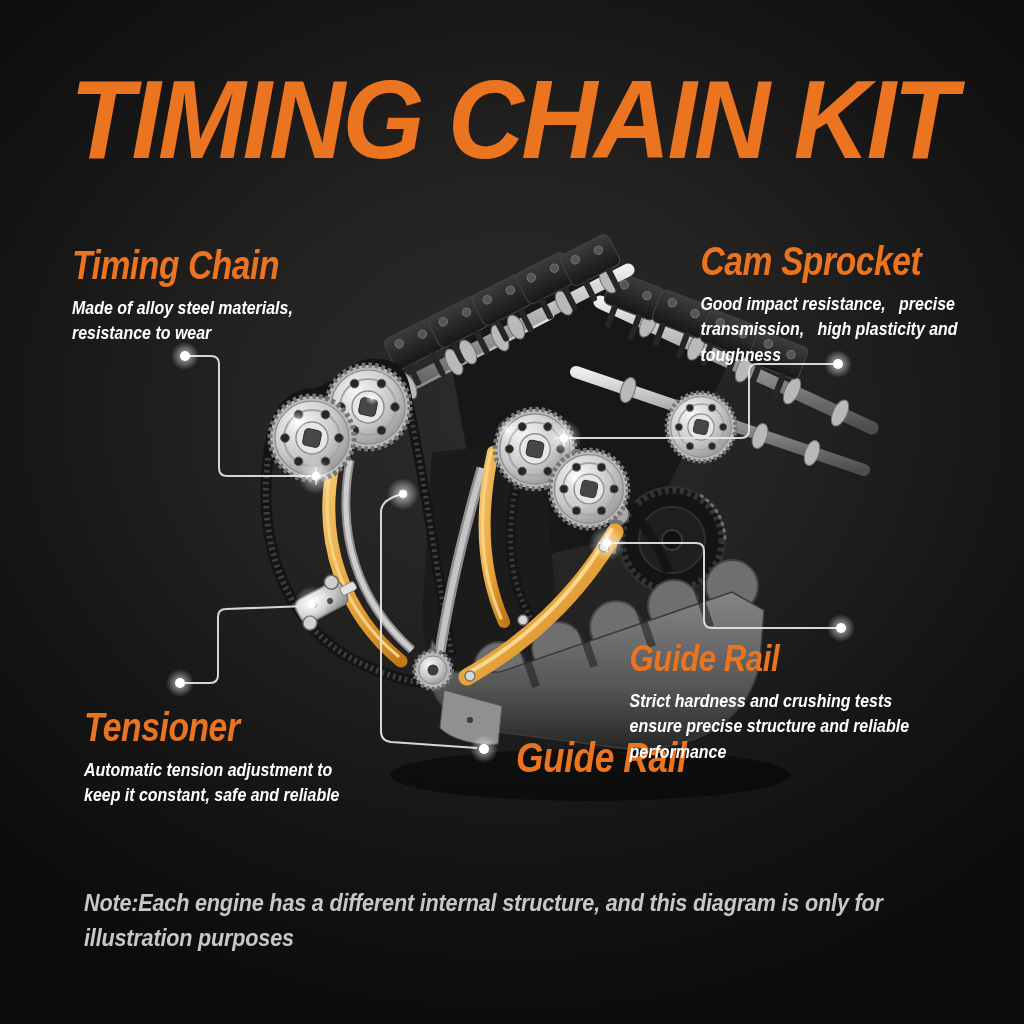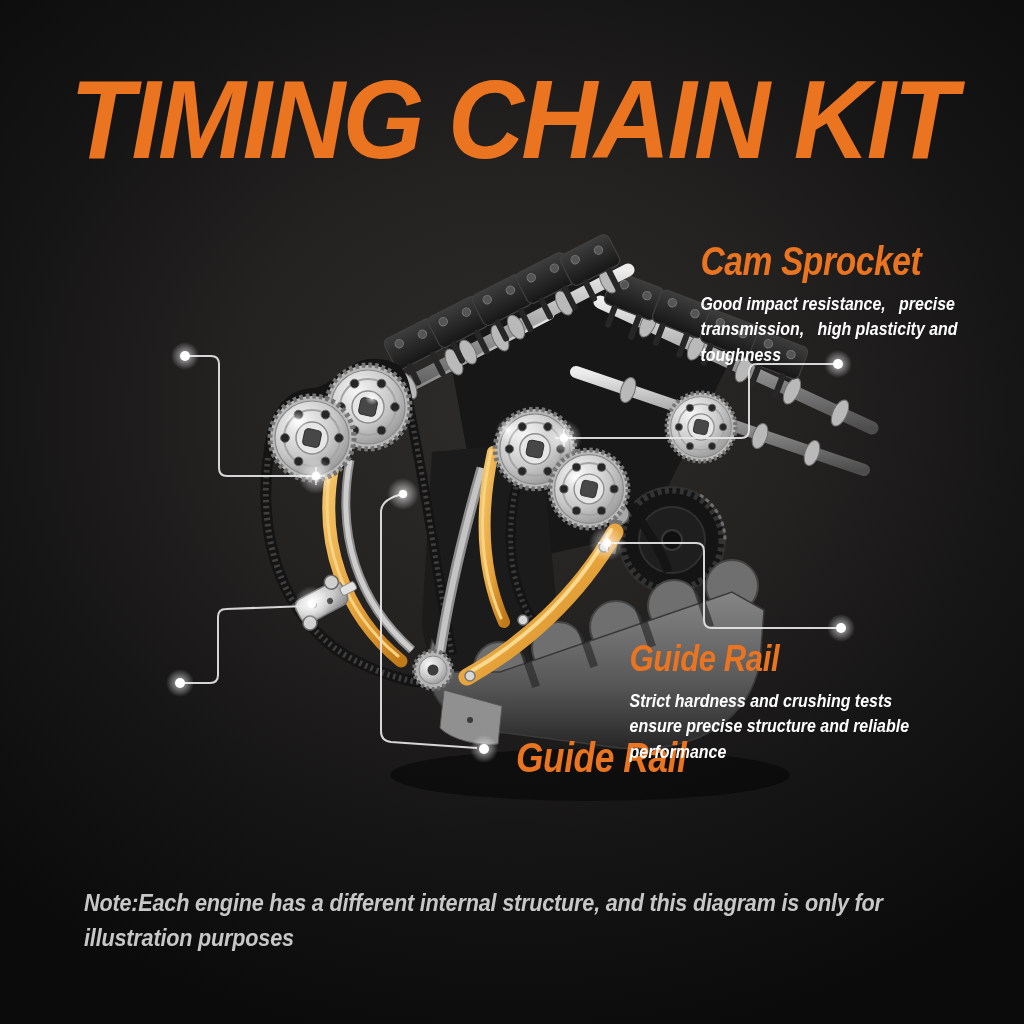--- a/index.html
+++ b/index.html
@@ -270,28 +270,38 @@
       <circle cx="607" cy="543" r="18" fill="url(#gGlow)"></circle>
         <circle cx="607" cy="543" r="4" fill="#fff"></circle>
       <g stroke="#fff" stroke-width="1.5" opacity=".75">
         <path d="M307,476 H325 M316,467 V485"></path>
         <path d="M555,438 H573 M564,429 V447"></path>
         <path d="M598,543 H616 M607,534 V552"></path>
       </g>
     </g>
   </svg>
 
+  <div class="co" id="co-timing">
+    <div class="co-head">Timing Chain</div>
+    <div class="co-body">Made of alloy steel materials,
+resistance to wear</div>
+  </div>
 
   <div class="co right" id="co-cam">
     <div class="co-head">Cam Sprocket</div>
     <div class="co-body">Good impact resistance,   precise
 transmission,   high plasticity and
 toughness</div>
   </div>
 
+  <div class="co" id="co-tensioner">
+    <div class="co-head">Tensioner</div>
+    <div class="co-body">Automatic tension adjustment to
+keep it constant, safe and reliable</div>
+  </div>
 
   <div class="co" id="co-guide-c">
     <div class="co-head">Guide Rail</div>
   </div>
 
   <div class="co right" id="co-guide-r">
     <div class="co-head">Guide Rail</div>
     <div class="co-body">Strict hardness and crushing tests
 ensure precise structure and reliable
 performance</div>

